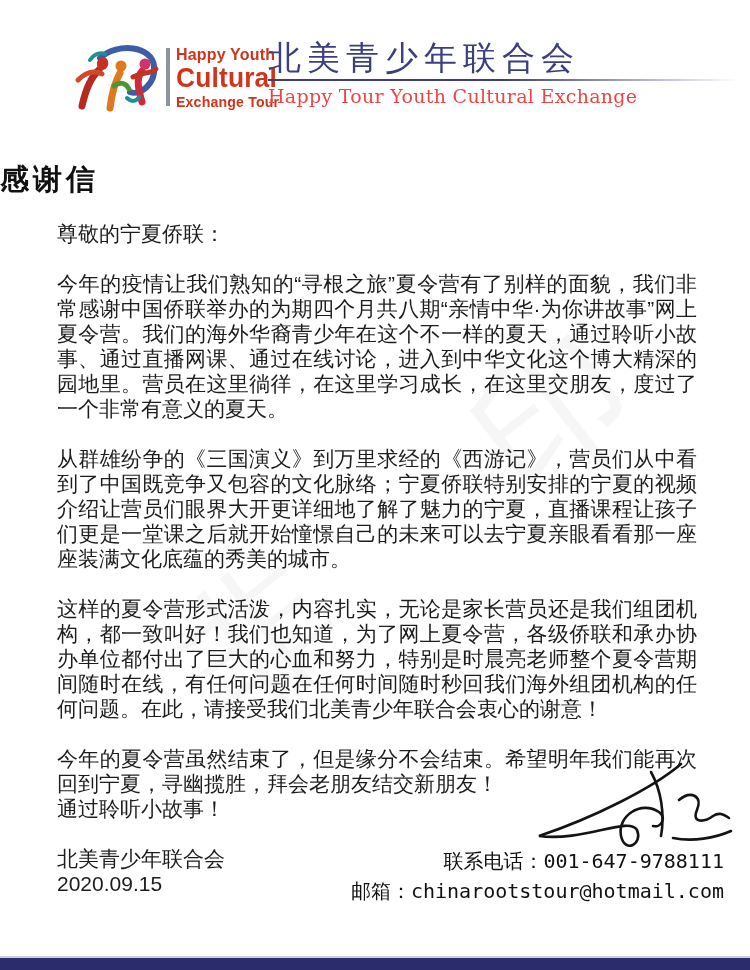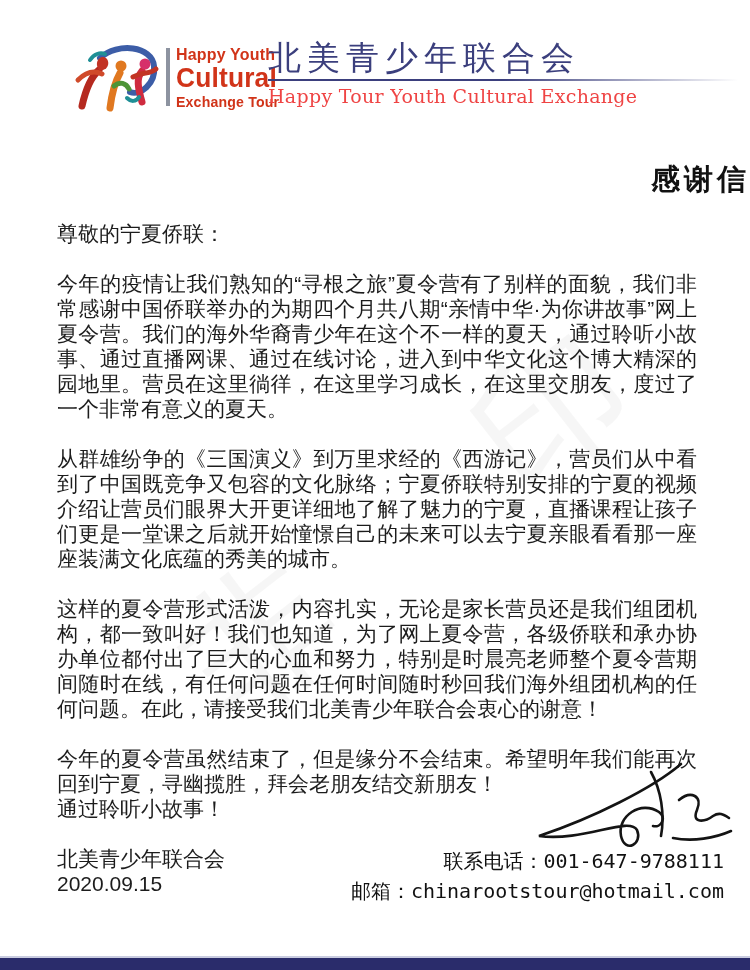--- a/index.html
+++ b/index.html
@@ -19,21 +19,21 @@
   .logo-wordmark .l2{font-size:28px;margin-top:1px;letter-spacing:.2px;}
   .logo-wordmark .l3{font-size:15px;margin-top:2px;letter-spacing:.2px;}
   .org-block{position:absolute;left:268px;top:38px;width:470px;}
   .org-cn{font-family:"DejaVu Serif","Liberation Serif",serif;font-size:33px;
     color:#3b3f7d;letter-spacing:6px;line-height:40px;}
   .org-underline{height:2px;margin-top:1px;
     background:linear-gradient(to right,#3b3f7d 0%,#3b3f7d 50%,rgba(59,63,125,0) 100%);}
   .org-en{font-family:"DejaVu Serif","Liberation Serif",serif;font-size:19px;
     color:#ef4444;margin-top:4px;letter-spacing:.3px;}
   
-  .letter-title{position:absolute;left:0;top:160px;width:750px;text-align:right;
+  .letter-title{position:absolute;left:0;top:160px;width:750px;text-align:left;
     font-size:29px;font-weight:bold;letter-spacing:4px;color:#111;}
   
   .letter-body{position:absolute;left:57px;top:221px;width:640px;
     font-size:21px;line-height:25px;text-align:justify;color:#1c1c1c;}
   .letter-body .block{margin:0 0 25px 0;}
   .letter-body .tight{margin:0;}
   .signoff{margin-top:25px;}
   
   .watermark{position:absolute;left:0;top:0;width:750px;height:970px;pointer-events:none;}
   .watermark span{position:absolute;font-size:150px;color:#777;opacity:.06;

